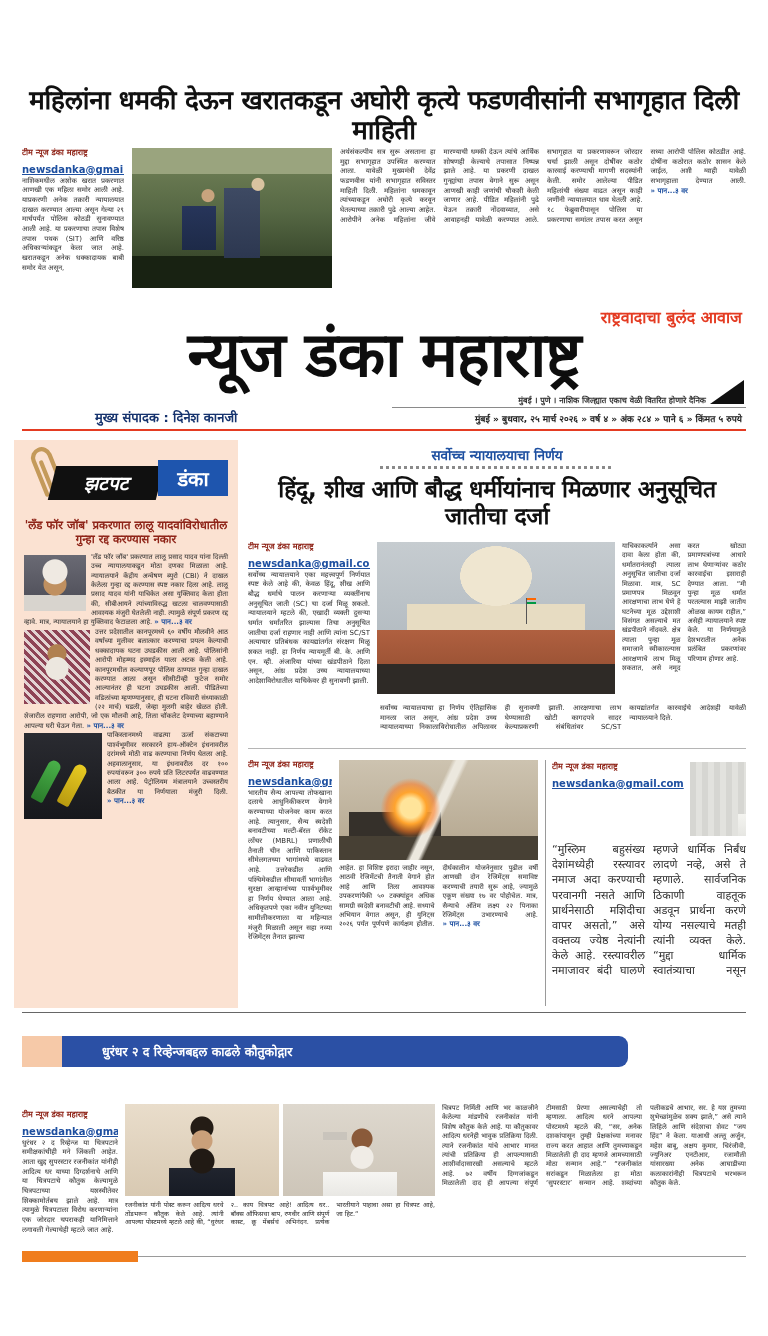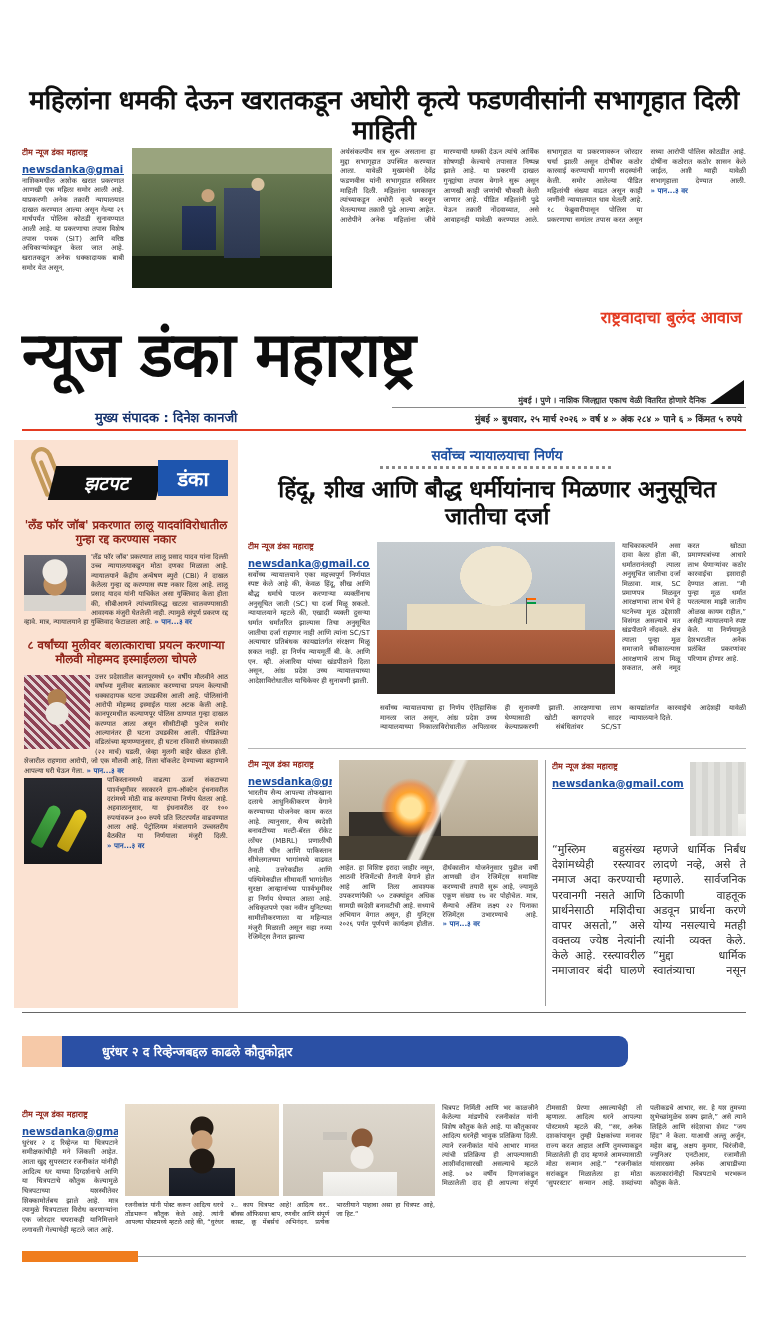--- a/index.html
+++ b/index.html
@@ -27,21 +27,21 @@
       linear-gradient(#3e4a63,#2c3750) no-repeat 56% 40px/36px 70px,
       radial-gradient(circle at 38% 34%, #c8a47e 0 6px, rgba(0,0,0,0) 7px),
       linear-gradient(#27355a,#1d2a48) no-repeat 30% 58px/34px 44px,
       linear-gradient(#182212,#182212) no-repeat 0 108px/200px 32px,
       linear-gradient(#9aa47e,#9aa47e) no-repeat 0 0/200px 26px,
       linear-gradient(180deg,#75845a 0%,#566844 45%,#39482c 80%,#232e1a 100%); }
   #top-cols { flex:1 1 auto; column-count:4; column-gap:8px; height:142px; }
 
   
   #tagline { top:306px; right:26px; font-size:16px; font-weight:800; color:#e43b22; }
-  #paper-title { top:322px; left:22px; width:724px; 
+  #paper-title { top:322px; left:22px; width:724px; text-align:center;
     font-family:"DejaVu Serif","Liberation Serif",serif;
     font-size:62px; font-weight:800; line-height:1.05; color:#0d0d0d; letter-spacing:-1px; }
   #distribution { top:394px; right:62px; font-size:8px; font-weight:bold; color:#333; }
   #masthead-triangle { top:380px; right:24px; width:0; height:0;
     border-bottom:24px solid #101010; border-left:34px solid transparent; }
   #mast-divider { top:407px; left:392px; width:354px; height:1px; background:#8a8a8a; }
   #editor { top:408px; left:95px; font-size:13px; font-weight:800; color:#16336e; }
   #dateline { top:412px; right:26px; font-size:9px; font-weight:bold; color:#222; }
   #red-rule { top:429px; left:22px; width:724px; height:2px; background:#e43b22; }
 
@@ -204,21 +204,20 @@
     <div>
       <div class="sb-head">'लँड फॉर जॉब' प्रकरणात लालू यादवांविरोधातील गुन्हा रद्द करण्यास नकार</div>
       <div class="sb-body">
         <span class="sb-img photo" id="lalu-photo"></span>
         <span>'लँड फॉर जॉब' प्रकरणात लालू प्रसाद यादव यांना दिल्ली उच्च न्यायालयाकडून मोठा दणका मिळाला आहे. न्यायालयाने केंद्रीय अन्वेषण ब्युरो (CBI) ने दाखल केलेला गुन्हा रद्द करण्यास स्पष्ट नकार दिला आहे. लालू प्रसाद यादव यांनी याचिकेत असा युक्तिवाद केला होता की, सीबीआयने त्यांच्याविरुद्ध खटला चालवण्यासाठी आवश्यक मंजुरी घेतलेली नाही. त्यामुळे संपूर्ण प्रकरण रद्द व्हावे. मात्र, न्यायालयाने हा युक्तिवाद फेटाळला आहे.</span>
         <span class="jump">» पान...३ वर</span>
       </div>
     </div>
 
     <div>
-      <div class="sb-head">८ वर्षांच्या मुलीवर बलात्काराचा प्रयत्न करणाऱ्या मौलवी मोहम्मद इस्माईलला चोपले</div>
       <div class="sb-body">
         <span class="sb-img photo" id="maulvi-photo"></span>
         <span>उत्तर प्रदेशातील कानपूरमध्ये ६० वर्षीय मौलवीने आठ वर्षांच्या मुलीवर बलात्कार करण्याचा प्रयत्न केल्याची धक्कादायक घटना उघडकीस आली आहे. पोलिसांनी आरोपी मोहम्मद इस्माईल याला अटक केली आहे. कानपूरमधील कल्याणपूर पोलिस ठाण्यात गुन्हा दाखल करण्यात आला असून सीसीटीव्ही फुटेज समोर आल्यानंतर ही घटना उघडकीस आली. पीडितेच्या वडिलांच्या म्हणण्यानुसार, ही घटना रविवारी संध्याकाळी (२२ मार्च) घडली, जेव्हा मुलगी बाहेर खेळत होती. शेजारील राहणारा आरोपी, जो एक मौलवी आहे, तिला चॉकलेट देण्याच्या बहाण्याने आपल्या घरी घेऊन गेला.</span>
         <span class="jump">» पान...३ वर</span>
       </div>
     </div>
 
     <div>
       <div class="sb-body">
         <span class="sb-img photo" id="petrol-photo">

